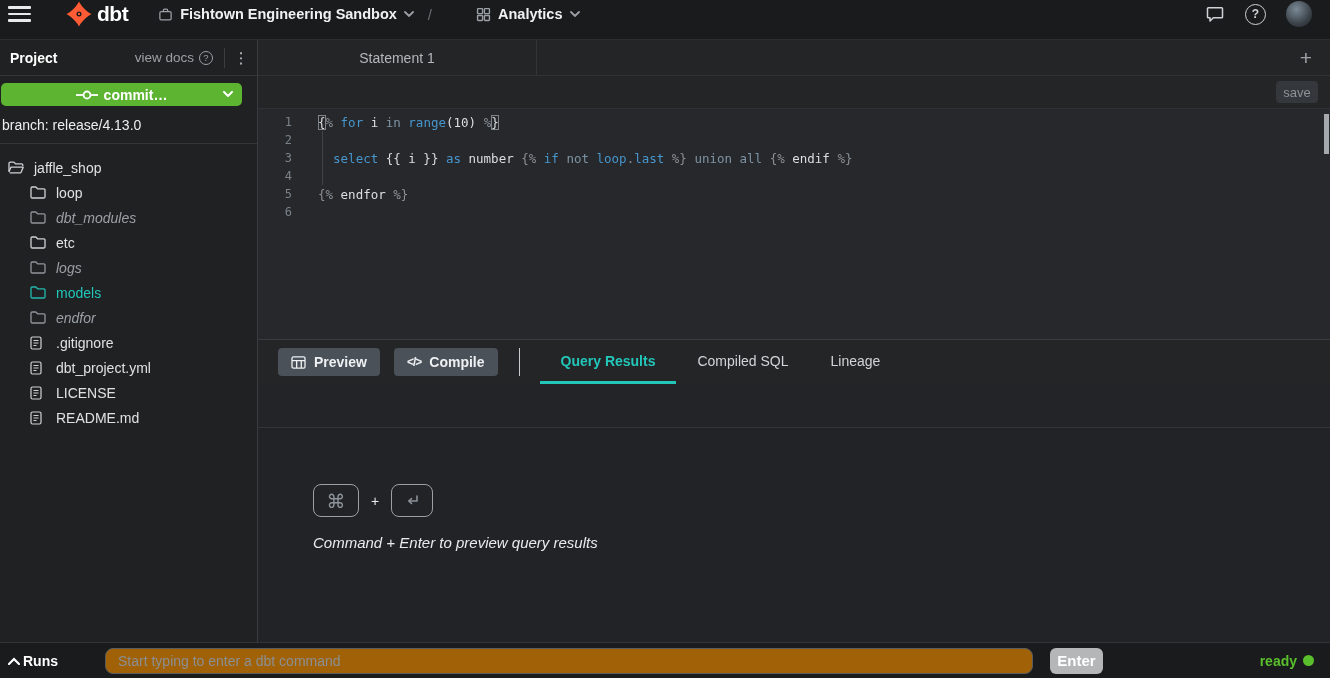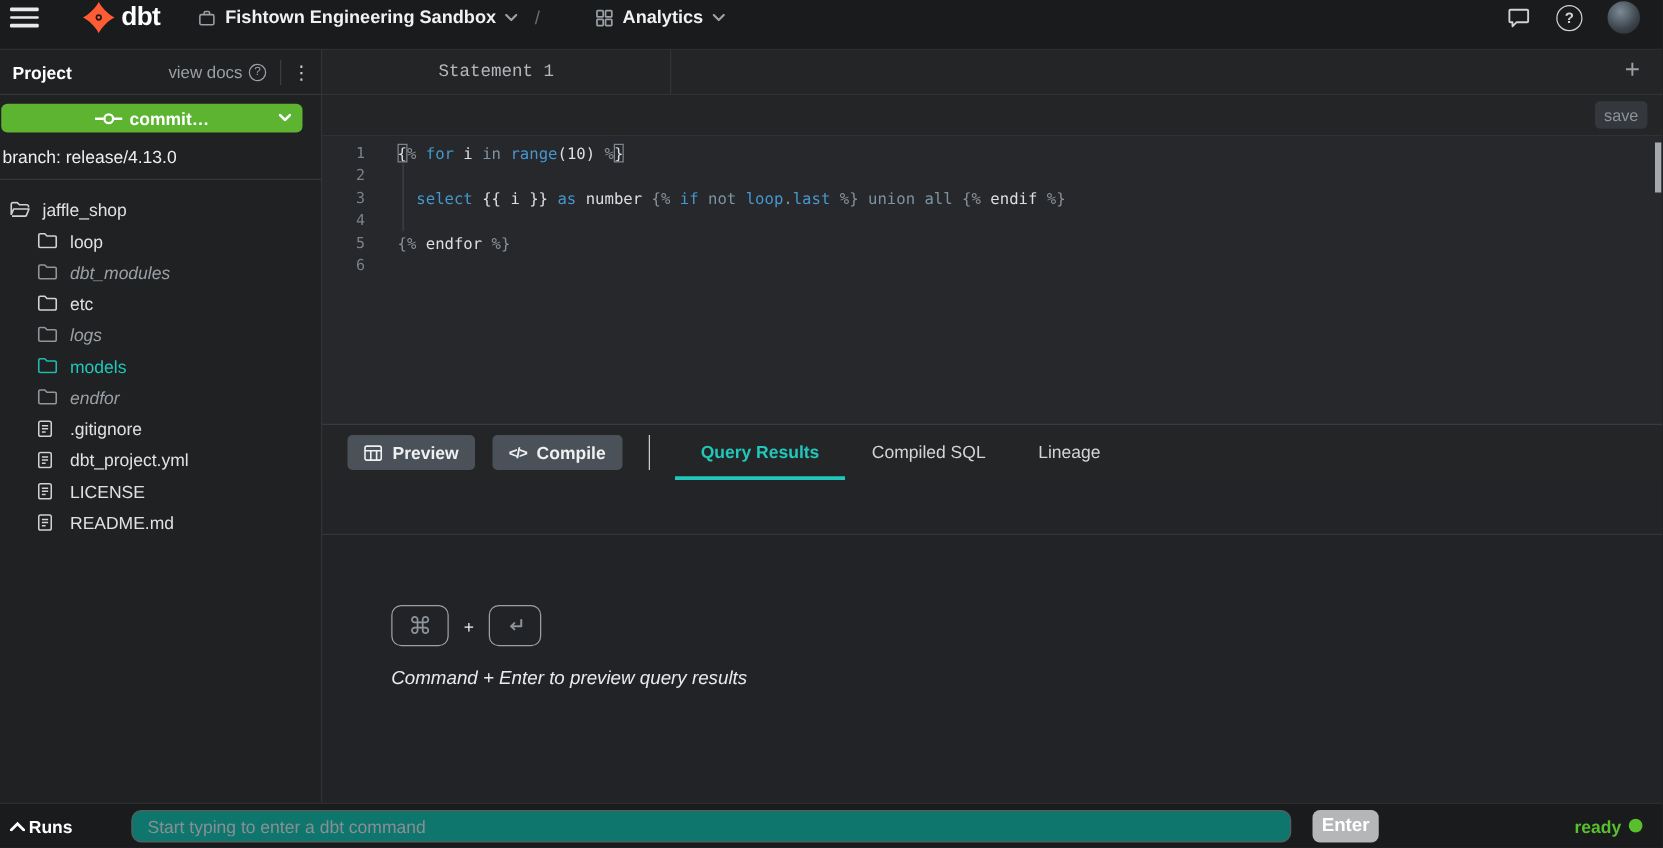--- a/index.html
+++ b/index.html
@@ -56,21 +56,21 @@
   .tree-row{height:25px;display:flex;align-items:center;padding-left:30px;
             font-size:14px;color:#dfe1e3;cursor:pointer;}
   .tree-row.root{padding-left:8px;}
   .tree-row.italic{font-style:italic;color:#9aa0a6;}
   .tree-row.active{color:var(--active-teal);}
   .tree-icon{width:17px;margin-right:9px;display:flex;opacity:.92;}
 
   
   .main{flex:1;min-width:0;display:flex;flex-direction:column;background:#232426;}
   .tabbar{height:36px;flex:none;display:flex;align-items:stretch;background:#242527;
-          border-bottom:1px solid #313233;font-family:Liberation Mono, monospace;}
+          border-bottom:1px solid #313233;}
   .tab{width:279px;display:flex;align-items:center;justify-content:center;
        font-size:14px;color:#b4b8bb;border-right:1px solid #333435;cursor:pointer;}
   .tab-add{margin-left:auto;align-self:center;margin-right:14px;color:#9aa0a6;
            font-size:21px;width:20px;text-align:center;cursor:pointer;line-height:20px;}
   .ed-toolbar{height:33px;flex:none;display:flex;align-items:center;
               justify-content:flex-end;background:#242527;border-bottom:1px solid #303134;}
   .save-btn{margin-right:12px;width:42px;height:22px;background:#34373b;color:#8d9399;
             border:none;border-radius:4px;font-size:13px;font-family:inherit;cursor:pointer;}
 
   .editor{height:231px;flex:none;background:#26282c;position:relative;padding-top:4px;
@@ -106,21 +106,21 @@
   .keycap.cmd{width:46px;font-size:19px;font-family:"DejaVu Sans",sans-serif;}
   .keycap.ret{width:42px;}
   .plus{margin:0 12px;color:#e8eaec;font-size:14px;}
   .hint{margin-top:17px;font-style:italic;font-size:15px;color:#e8eaec;}
 
   
   .bottombar{height:36px;background:#1a1b1c;border-top:1px solid #333435;display:flex;
              align-items:center;padding:0 16px 0 8px;}
   .runs{display:flex;align-items:center;gap:3px;font-weight:bold;font-size:14px;
         color:#fff;width:97px;cursor:pointer;}
-  .cmd-input{width:928px;height:26px;background:#0f766e;border:1px solid #5a5c5e;
+  .cmd-input{width:928px;height:26px;background:#a16207;border:1px solid #5a5c5e;
              border-radius:8px;color:#e8eaec;font-size:14px;padding:0 12px;
              font-family:inherit;outline:none;}
   .cmd-input::placeholder{color:#8a8f94;}
   .enter-btn{margin-left:17px;width:53px;height:26px;background:#b4b6b8;color:#fff;
              font-weight:bold;font-size:15px;border:none;border-radius:6px;
              font-family:inherit;cursor:pointer;}
   .status{margin-left:auto;display:flex;align-items:center;gap:6px;
           color:var(--ready-green);font-weight:bold;font-size:14px;}
   .dot{width:11px;height:11px;border-radius:50%;background:var(--ready-green);}
 </style>

